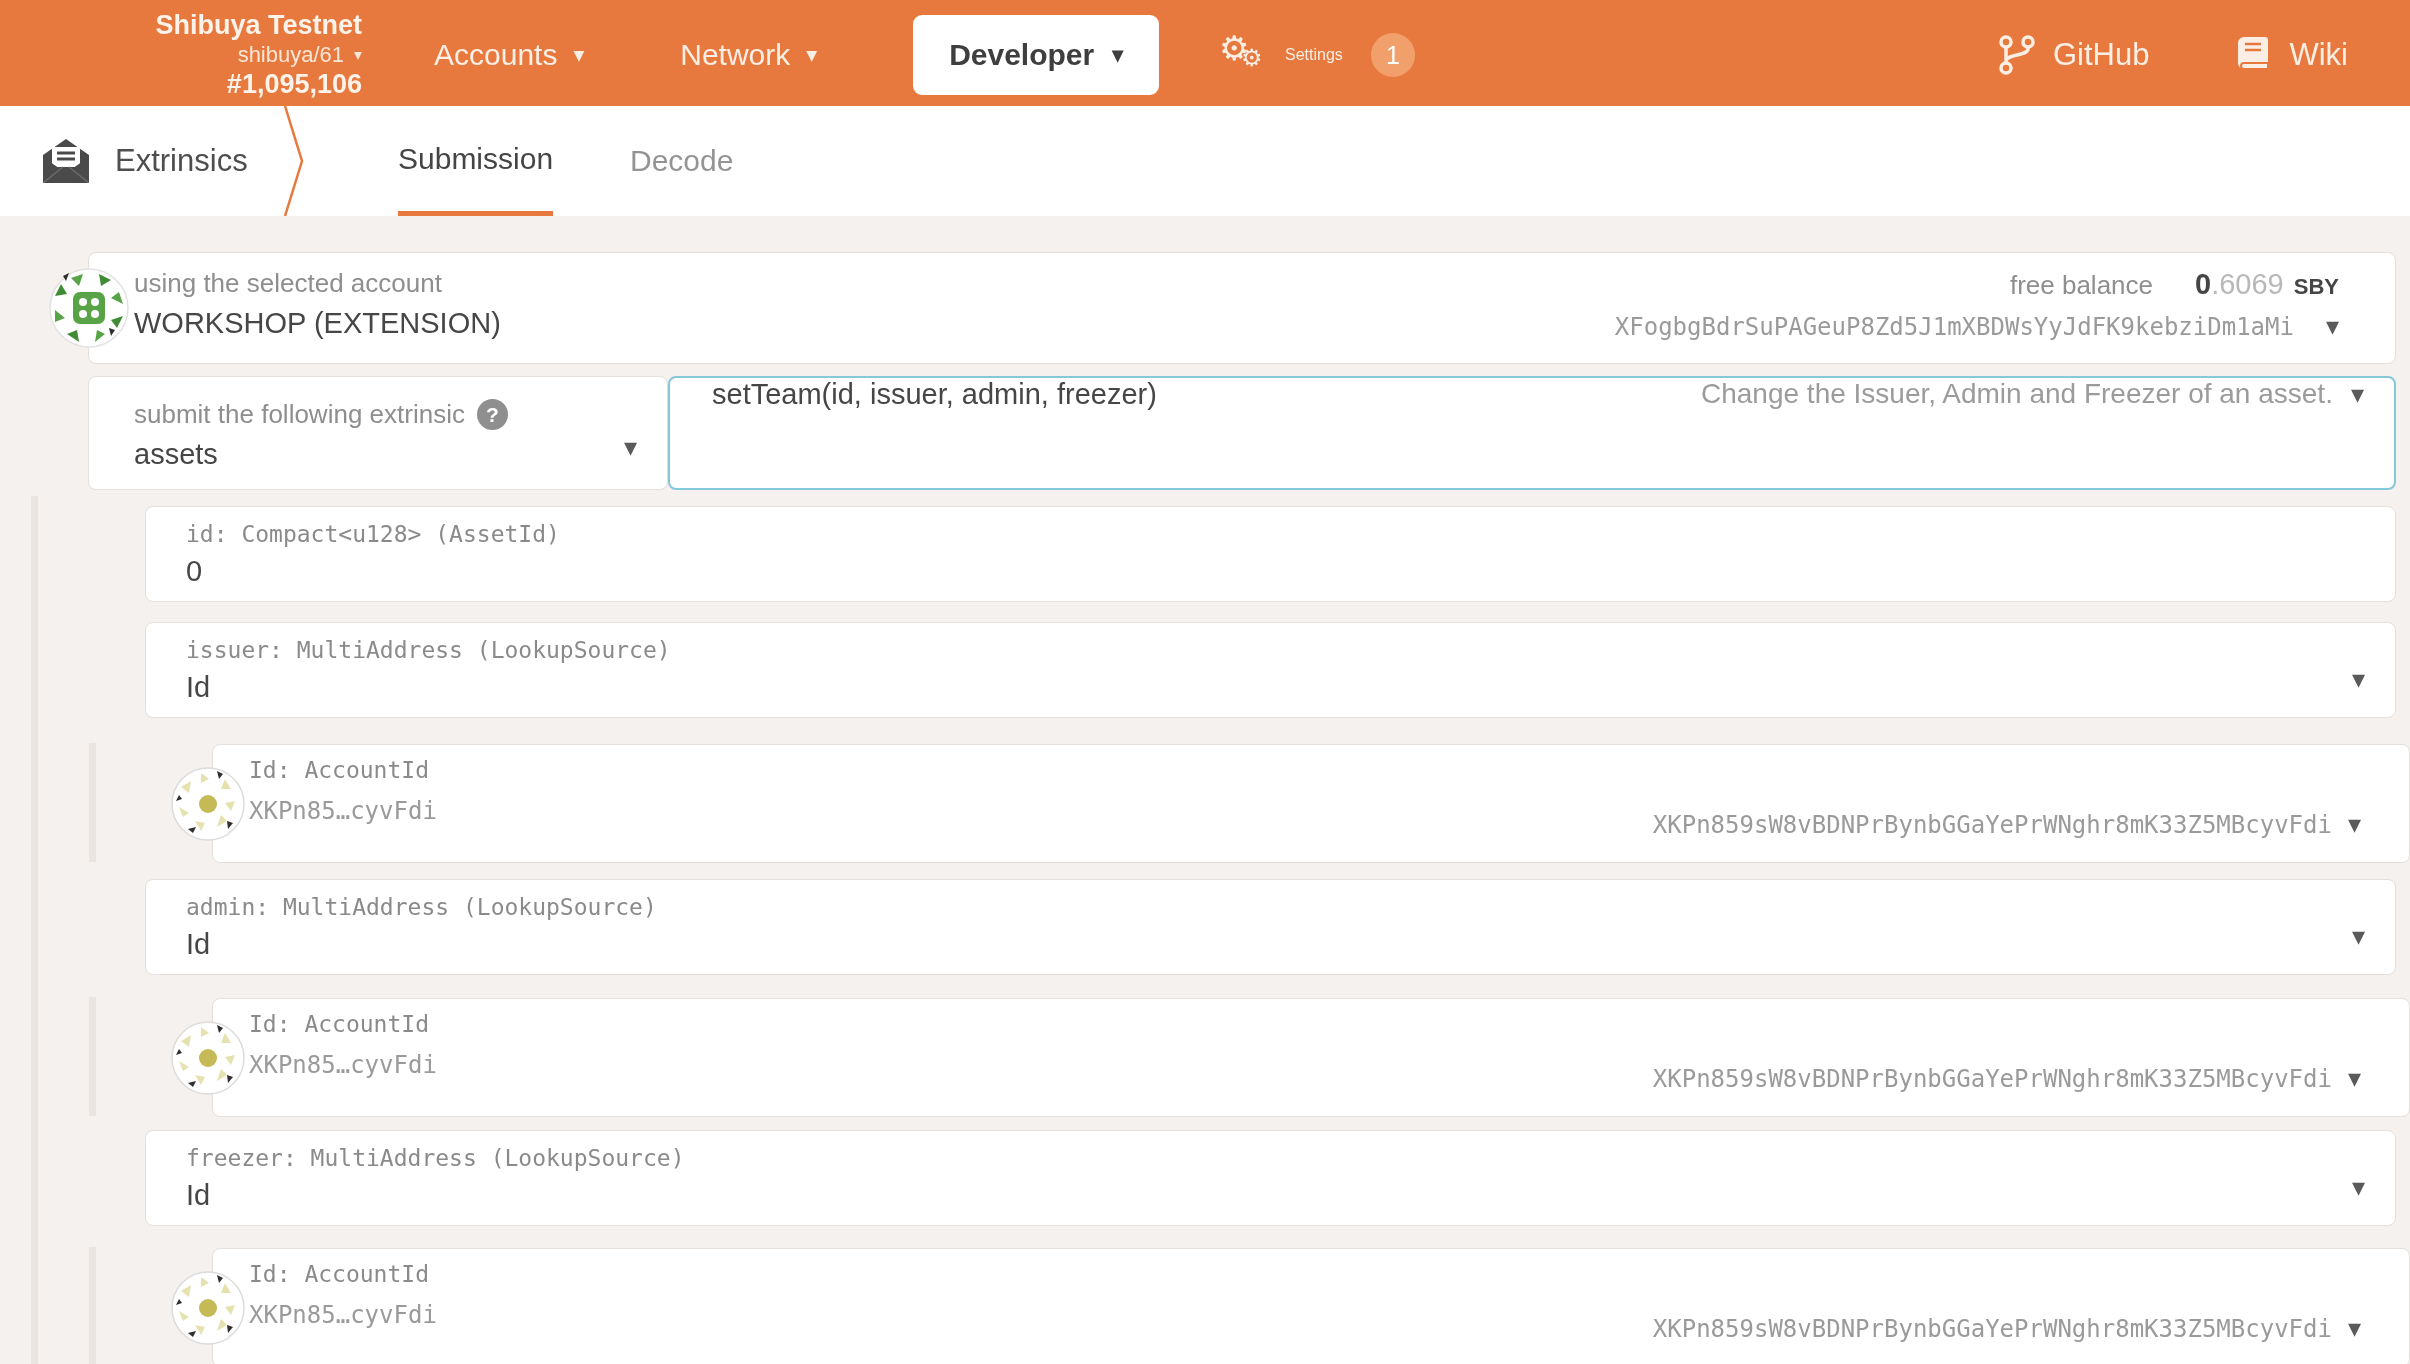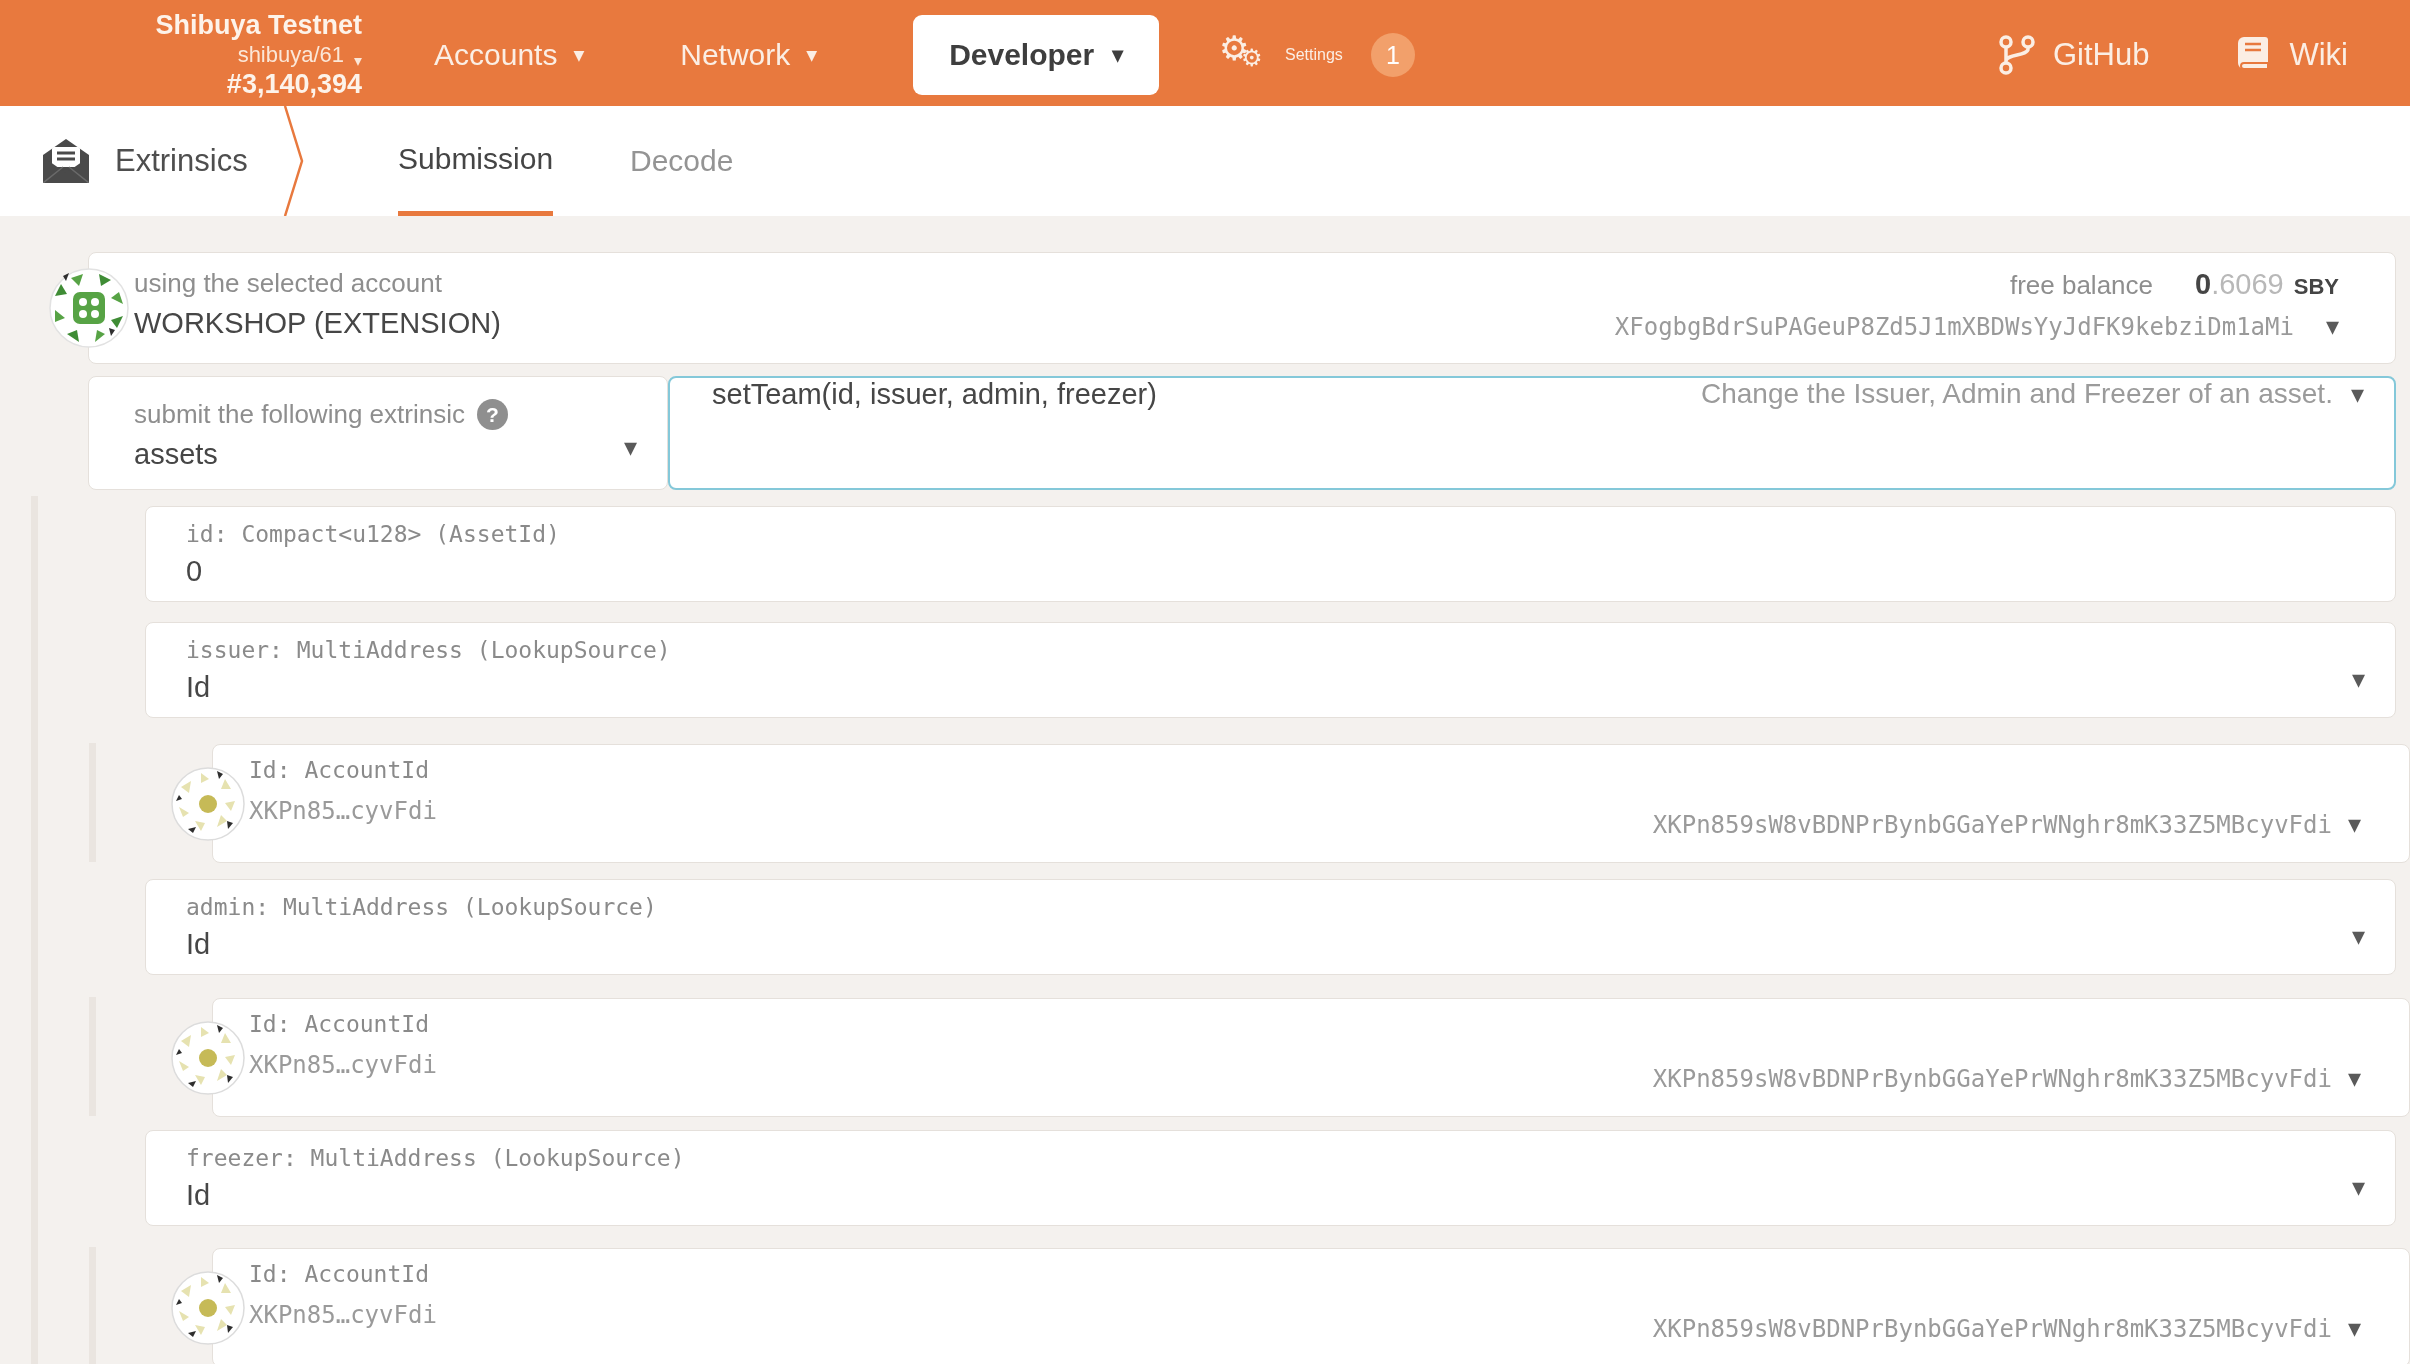--- a/index.html
+++ b/index.html
@@ -4,21 +4,21 @@
 <style>
   * { box-sizing: border-box; }
   html,body { margin:0; padding:0; }
   body { font-family:"Liberation Sans", sans-serif; background:#fff; }
   .screen { position:relative; width:2410px; height:1364px; background:#f4f1ee; overflow:hidden; }
 
   
   .header { position:relative; height:106px; background:#e8793e; color:#fbeee4; }
   .chain { position:absolute; left:0; top:0; width:362px; height:110px; display:flex; flex-direction:column; justify-content:center; align-items:flex-end; line-height:1.22; }
   .chain-name { font-size:27px; font-weight:600; color:#fdf3ea; }
-  .chain-spec { font-size:22px; color:#fbe7d8; display:flex; align-items:flex-end; gap:10px; }
+  .chain-spec { font-size:22px; color:#fbe7d8; display:flex; align-items:center; gap:10px; }
   .chain-block { font-size:27px; font-weight:600; color:#fdf3ea; }
   .caret { font-size:0.72em; line-height:1; }
   .nav { position:absolute; left:434px; top:0; height:110px; display:flex; align-items:center; }
   .nav-item { font-size:30px; display:flex; align-items:center; gap:16px; margin-right:96px; cursor:pointer; }
   .developer-btn { background:#fff; color:#3e3e3e; font-weight:600; font-size:30px; height:80px; border-radius:9px; display:flex; align-items:center; gap:18px; padding:0 36px; margin-right:60px; cursor:pointer; }
   .developer-btn .caret { color:#3e3e3e; }
   .settings { display:flex; align-items:center; gap:16px; cursor:pointer; }
   .gears { position:relative; width:50px; height:46px; }
   .gear-big { position:absolute; left:0; top:-4px; font-size:34px; }
   .gear-small { position:absolute; left:22px; top:12px; font-size:24px; }
@@ -84,21 +84,21 @@
 
 <div class="screen">
 
   <div class="header">
     <div class="chain">
       <div class="chain-name">Shibuya Testnet</div>
       <div class="chain-spec">
         <span>shibuya/61</span>
         <span class="caret">▾</span>
       </div>
-      <div class="chain-block">#3,140,394</div>
+      <div class="chain-block">#1,095,106</div>
     </div>
 
     <div class="nav">
       <div class="nav-item">
         <span>Accounts</span>
         <span class="caret">▾</span>
       </div>
       <div class="nav-item">
         <span>Network</span>
         <span class="caret">▾</span>

